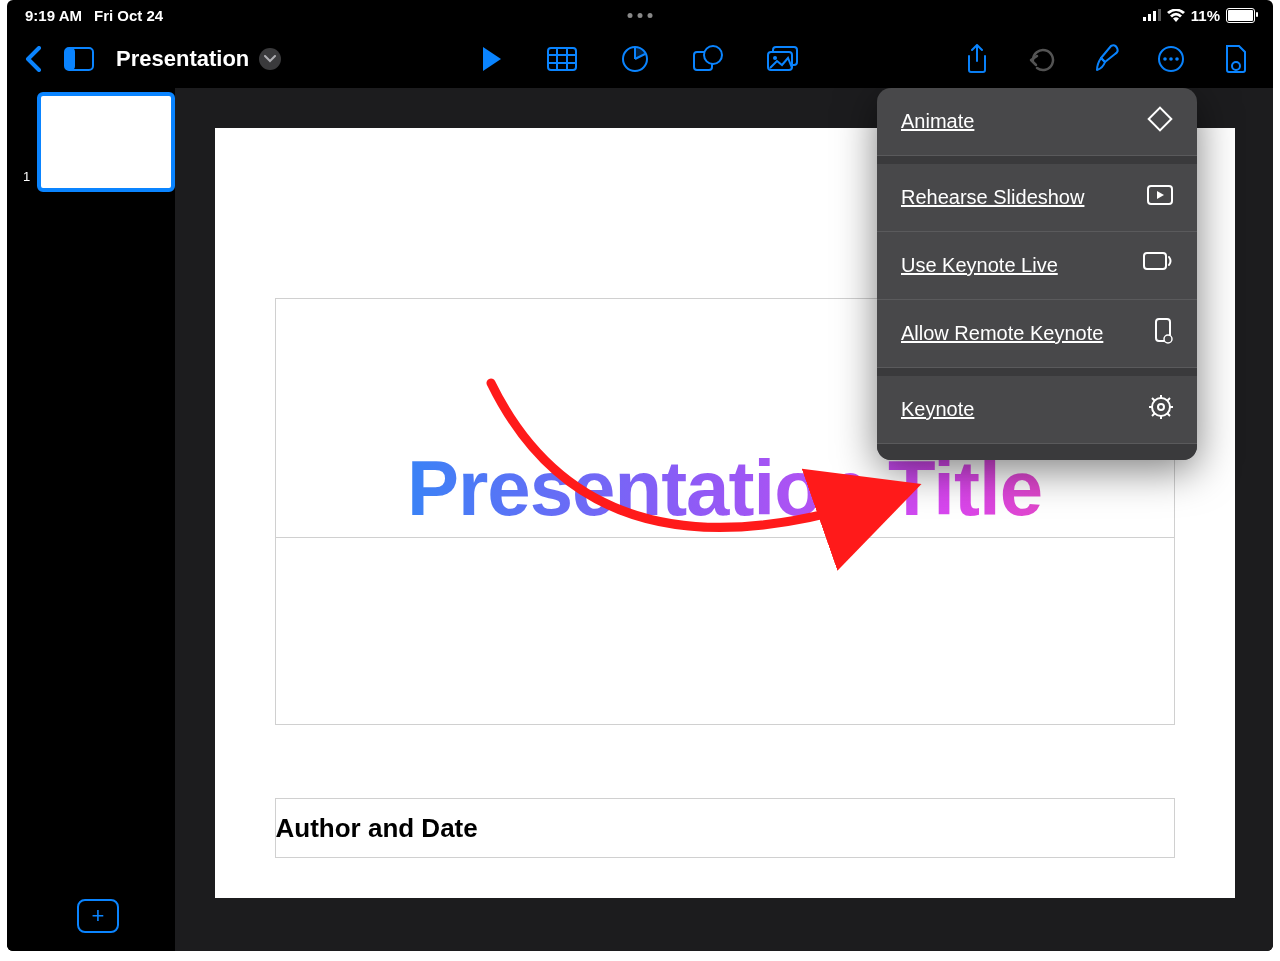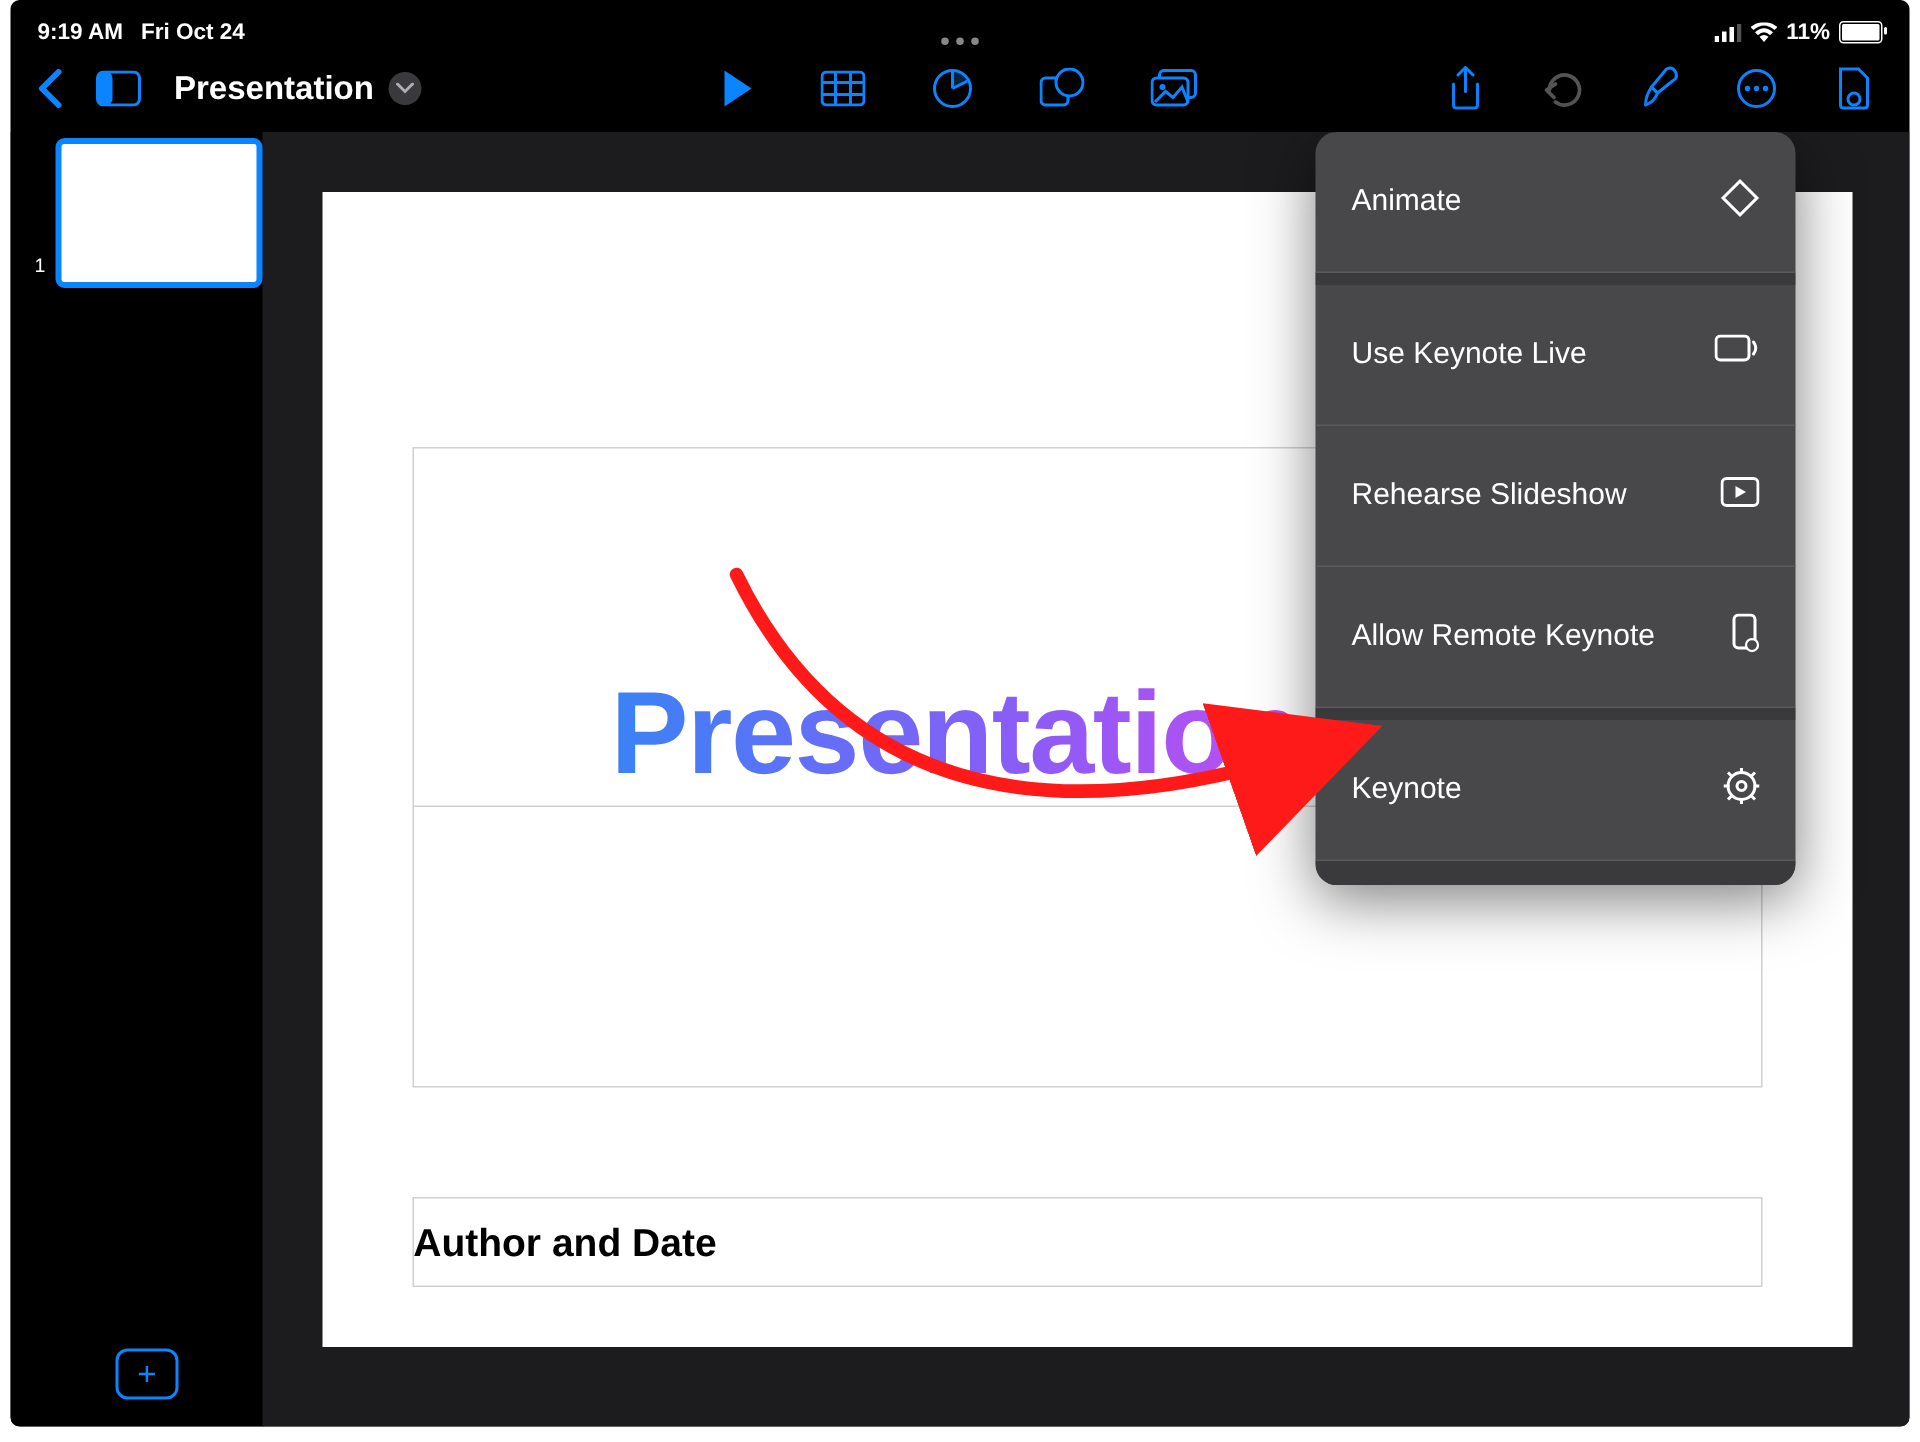--- a/index.html
+++ b/index.html
@@ -1,20 +1,20 @@
 <!DOCTYPE html>
 <html><head>
 <meta charset="utf-8">
 <style>
   html,body{margin:0;padding:0;width:1280px;height:961px;background:#fff;font-family:-apple-system,BlinkMacSystemFont,"Helvetica Neue",Arial,sans-serif;overflow:hidden;}
   .device{width:1280px;height:961px;background:#fff;position:relative;}
   .screen{position:absolute;left:7px;top:0;width:1266px;height:951px;background:#000;border-radius:6px;overflow:hidden;}
 
   
-  .statusbar{position:absolute;top:0;left:0;right:0;height:30px;color:#fff;font-size:15px;font-weight:600;display:flex;align-items:flex-end;padding:0 18px;}
+  .statusbar{position:absolute;top:0;left:0;right:0;height:30px;color:#fff;font-size:15px;font-weight:600;display:flex;align-items:center;padding:0 18px;}
   .statusbar .left{display:flex;gap:12px;align-items:center;}
   .statusbar .center{position:absolute;left:50%;transform:translateX(-50%);display:flex;gap:5px;}
   .statusbar .center .dot{width:5px;height:5px;border-radius:50%;background:#888;}
   .statusbar .right{margin-left:auto;display:flex;gap:6px;align-items:center;}
   .battery{width:27px;height:13px;border:1.5px solid #fff;border-radius:3px;position:relative;}
   .battery::after{content:"";position:absolute;right:-4px;top:3px;width:2px;height:5px;background:#fff;border-radius:1px;}
   .battery .fill{position:absolute;left:1px;top:1px;bottom:1px;right:1px;background:#fff;border-radius:1px;}
 
   
   .toolbar{position:absolute;top:30px;left:0;right:0;height:58px;display:flex;align-items:center;color:#0a84ff;}
@@ -38,21 +38,21 @@
   .canvas-area{flex:1;background:#1c1c1e;display:flex;align-items:flex-start;justify-content:center;padding-top:40px;position:relative;}
   .slide{width:1020px;height:770px;background:#fff;position:relative;}
   .title-box{position:absolute;left:60px;right:60px;top:170px;height:425px;border:1px solid #d0d0d0;text-align:center;}
   .title-box hr{border:none;border-top:1px solid #d0d0d0;margin:0;}
   .ptitle{font-size:78px;font-weight:800;letter-spacing:-1px;background:linear-gradient(90deg,#1e90ff 0%,#3b82f6 15%,#8b5cf6 45%,#d946ef 75%,#ec4899 100%);-webkit-background-clip:text;background-clip:text;color:transparent;padding:150px 10px 10px 10px;line-height:1;}
   .psub{font-size:42px;font-weight:600;color:#000;padding:10px 0 110px 0;}
   .author-box{position:absolute;left:60px;right:60px;top:670px;height:58px;border:1px solid #d0d0d0;display:flex;align-items:center;justify-content:flex-start;font-size:26px;font-weight:700;color:#000;}
 
   
   .popover{position:absolute;top:0;right:76px;width:320px;background:#48484a;border-radius:14px;overflow:hidden;box-shadow:0 10px 40px rgba(0,0,0,0.5);}
-  .menu-item{height:59px;display:flex;align-items:center;justify-content:space-between;padding:17px 24px;color:#fff;font-size:20px;border-bottom:1px solid #5a5a5c;}
+  .menu-item{height:59px;display:flex;align-items:center;justify-content:space-between;padding:4px 24px;color:#fff;font-size:20px;border-bottom:1px solid #5a5a5c;text-decoration:underline;}
   .menu-sep{height:8px;background:#3a3a3c;}
   .menu-item:last-child{border-bottom:none;}
   .menu-icon{color:#fff;}
   .menu-item.highlight{outline:5px solid #ff0000;outline-offset:-4px;border-radius:6px;}
   .chev-right{color:#8e8e93;}
 
   
   .arrow-svg{position:absolute;pointer-events:none;}
 </style>
 </head>
@@ -212,31 +212,31 @@
 
         <div class="popover">
           <div class="menu-item">
             <span>Animate</span>
             <span class="menu-icon"><svg width="26" height="26" viewBox="0 0 26 26">
                   <rect x="5" y="5" width="16" height="16" transform="rotate(45 13 13)" stroke="#fff" stroke-width="2" fill="none"></rect>
                 </svg></span>
           </div>
           <div class="menu-sep"></div>
           <div class="menu-item">
+            <span>Rehearse Slideshow</span>
+            <span class="menu-icon"><svg width="26" height="20" viewBox="0 0 26 20">
+                  <rect x="1" y="1" width="24" height="18" rx="3" stroke="#fff" stroke-width="2" fill="none"></rect>
+                  <path d="M10 6 L17 10 L10 14 Z" fill="#fff"></path>
+                </svg></span>
+          </div>
+          <div class="menu-item">
             <span>Use Keynote Live</span>
             <span class="menu-icon"><svg width="30" height="22" viewBox="0 0 30 22">
                   <rect x="1" y="1" width="22" height="16" rx="3" stroke="#fff" stroke-width="2" fill="none"></rect>
                   <path d="M26 5 Q29 9 26 13" stroke="#fff" stroke-width="2" fill="none" stroke-linecap="round"></path>
-                </svg></span>
-          </div>
-          <div class="menu-item">
-            <span>Rehearse Slideshow</span>
-            <span class="menu-icon"><svg width="26" height="20" viewBox="0 0 26 20">
-                  <rect x="1" y="1" width="24" height="18" rx="3" stroke="#fff" stroke-width="2" fill="none"></rect>
-                  <path d="M10 6 L17 10 L10 14 Z" fill="#fff"></path>
                 </svg></span>
           </div>
           <div class="menu-item">
             <span>Allow Remote Keynote</span>
             <span class="menu-icon"><svg width="20" height="26" viewBox="0 0 20 26">
                   <rect x="3" y="1" width="14" height="22" rx="3" stroke="#fff" stroke-width="2" fill="none"></rect>
                   <circle cx="15" cy="21" r="4" fill="#48484a" stroke="#fff" stroke-width="1.5"></circle>
                 </svg></span>
           </div>
           <div class="menu-sep"></div>

